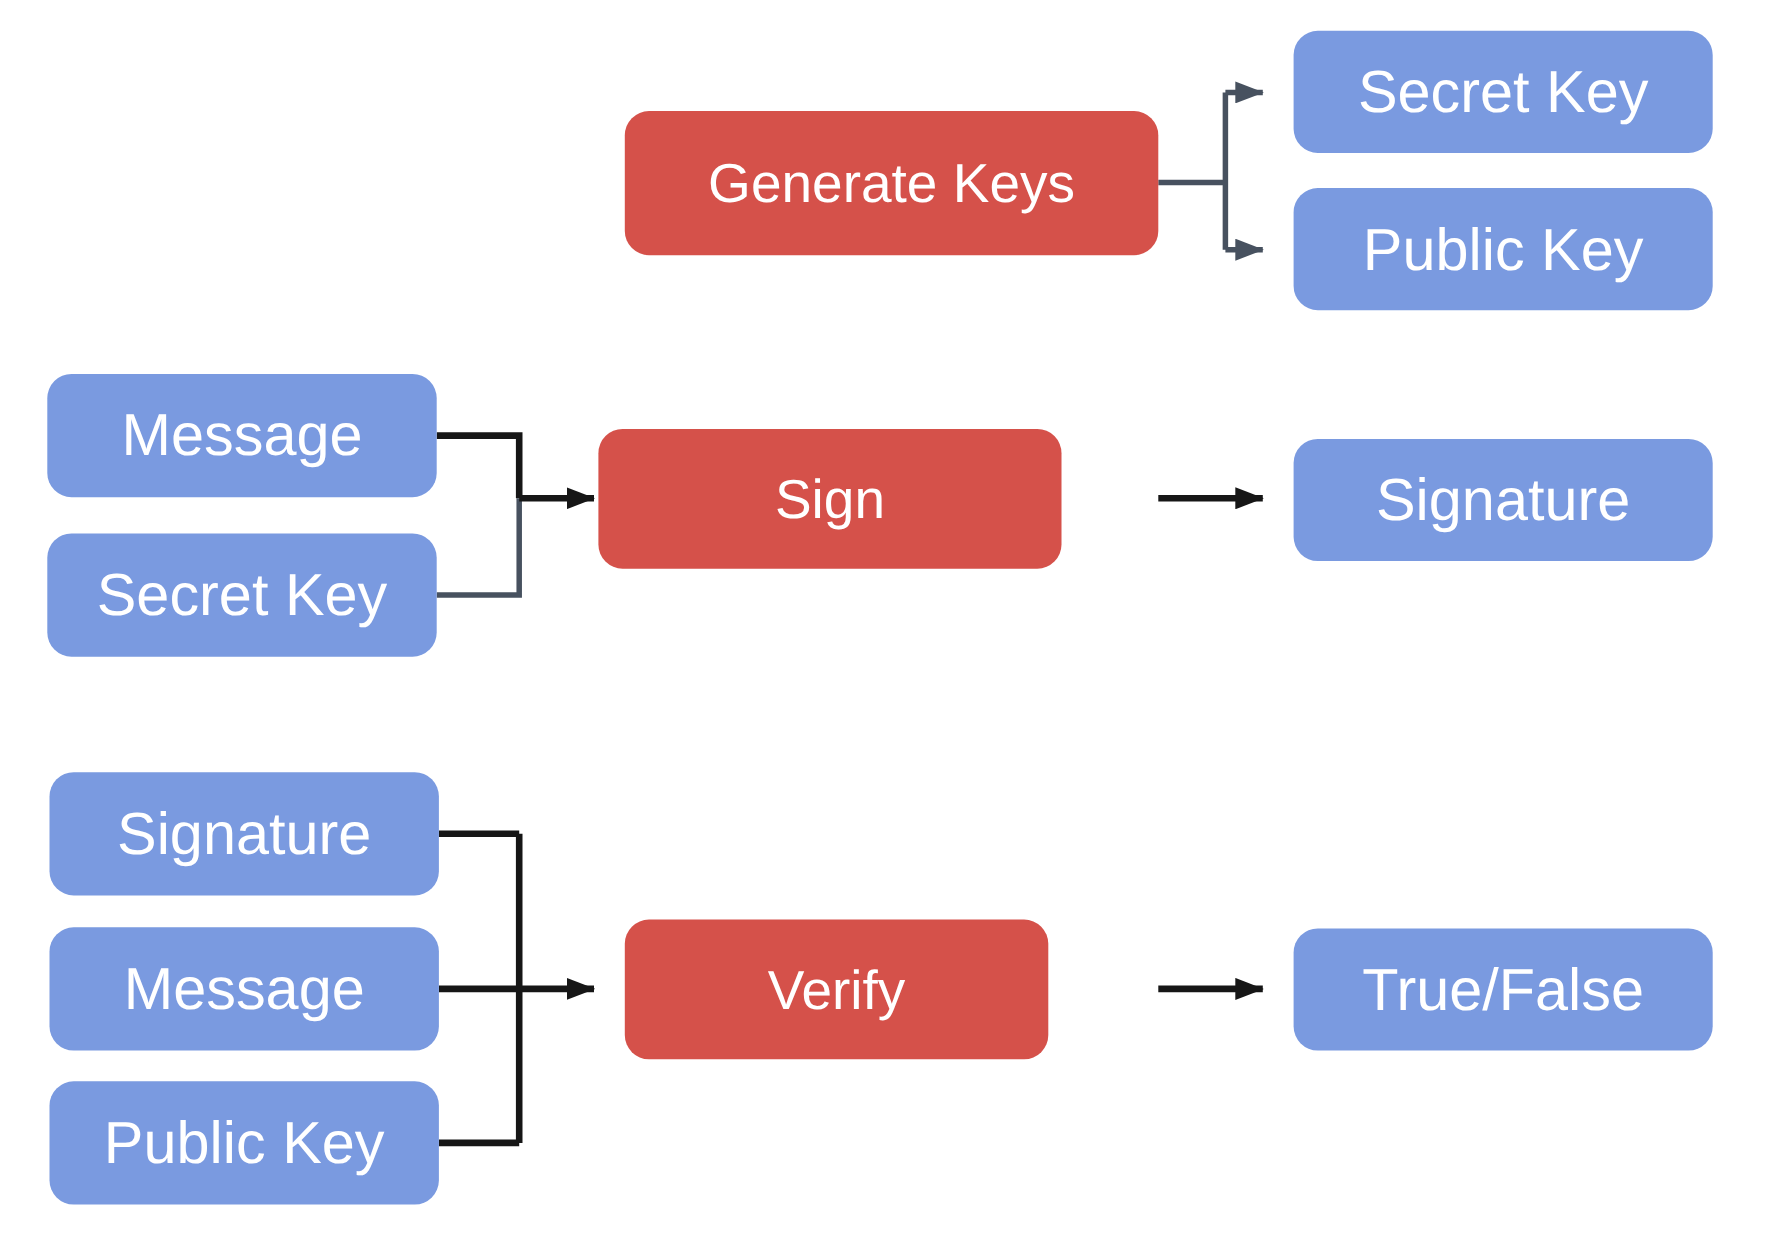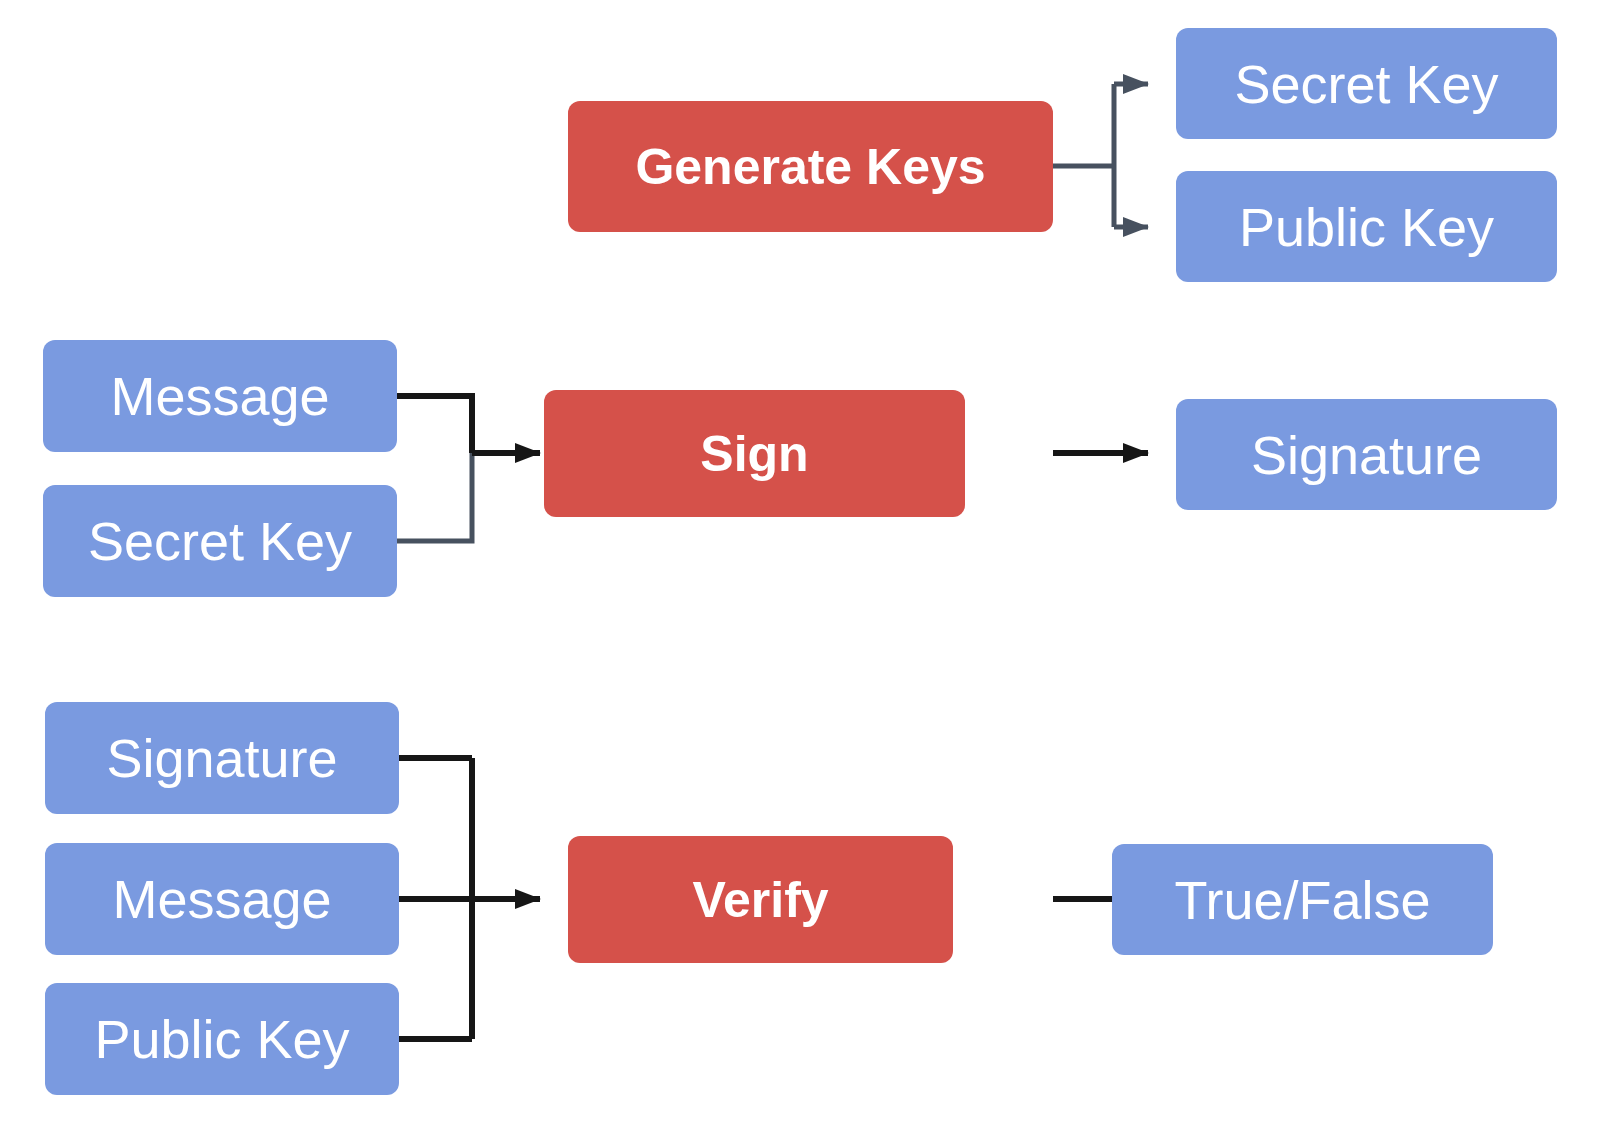--- a/index.html
+++ b/index.html
@@ -19,27 +19,27 @@
     overflow:hidden;
   }
   svg.connectors{position:absolute;left:0;top:0;width:1618px;height:1132px;}
   .stroke-slate{stroke:var(--connector-dark);stroke-width:5;fill:none;}
   .stroke-black{stroke:var(--connector-black);stroke-width:6;fill:none;}
   .arrowhead-slate{fill:var(--connector-dark);}
   .arrowhead-black{fill:var(--connector-black);}
   .node{
     position:absolute;
     display:flex;align-items:center;justify-content:center;
-    border-radius:12px;
+    border-radius:22px;
     color:var(--label);
     text-align:center;
     box-sizing:border-box;
   }
   .node.data{background:var(--data);font-size:54px;font-weight:400;}
-  .node.process{background:var(--process);font-size:50px;font-weight:700;}
+  .node.process{background:var(--process);font-size:50px;font-weight:400;}
 </style>
 </head>
 <body>
 
 <div class="canvas">
 
   <svg class="connectors" viewBox="0 0 1618 1132" xmlns="http://www.w3.org/2000/svg">
     <defs>
       <marker id="arrow-slate" markerUnits="userSpaceOnUse" markerWidth="26" markerHeight="20" refX="25" refY="10" orient="auto">
         <path class="arrowhead-slate" d="M0,0 L26,10 L0,20 Z"></path>
@@ -93,17 +93,17 @@
   </div>
   <div class="node data" style="left:45px;top:843px;width:354px;height:112px">
     <span>Message</span>
   </div>
   <div class="node data" style="left:45px;top:983px;width:354px;height:112px">
     <span>Public Key</span>
   </div>
   <div class="node process" style="left:568px;top:836px;width:385px;height:127px">
     <span>Verify</span>
   </div>
-  <div class="node data" style="left:1112px;top:844px;width:381px;height:111px">
+  <div class="node data" style="left:1176px;top:844px;width:381px;height:111px">
     <span>True/False</span>
   </div>
 
 </div>
 
 </body></html>

